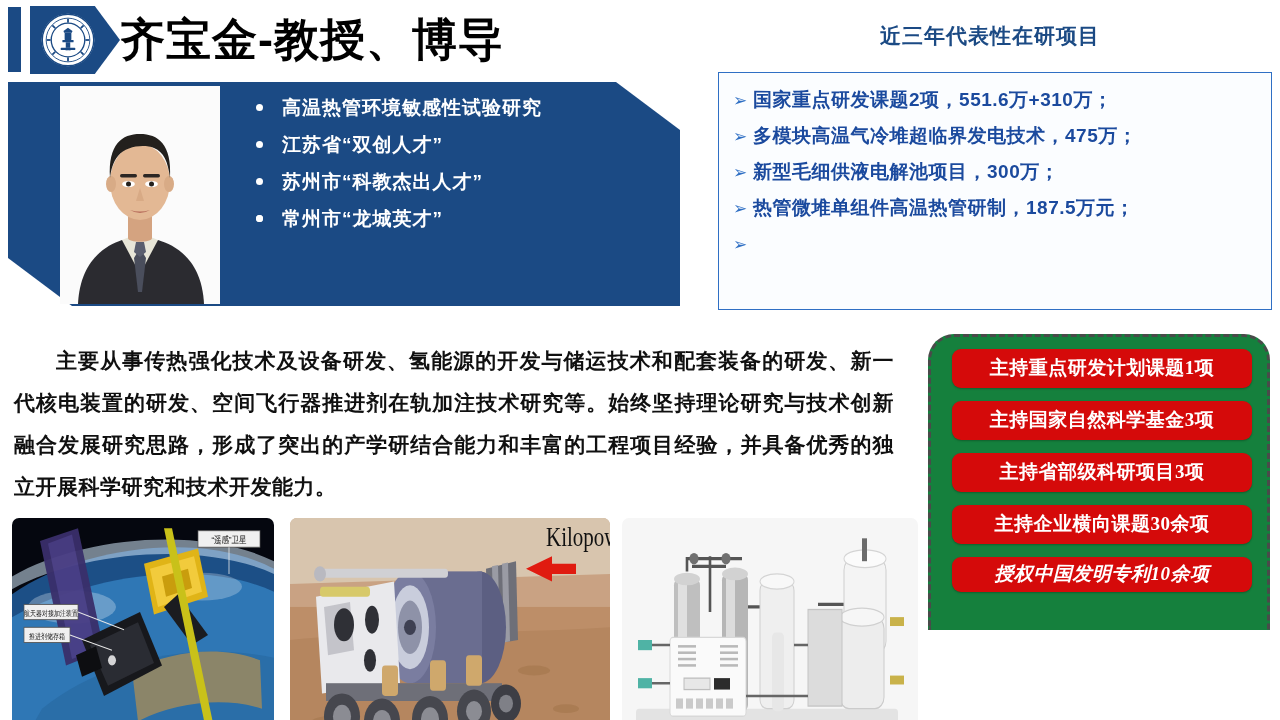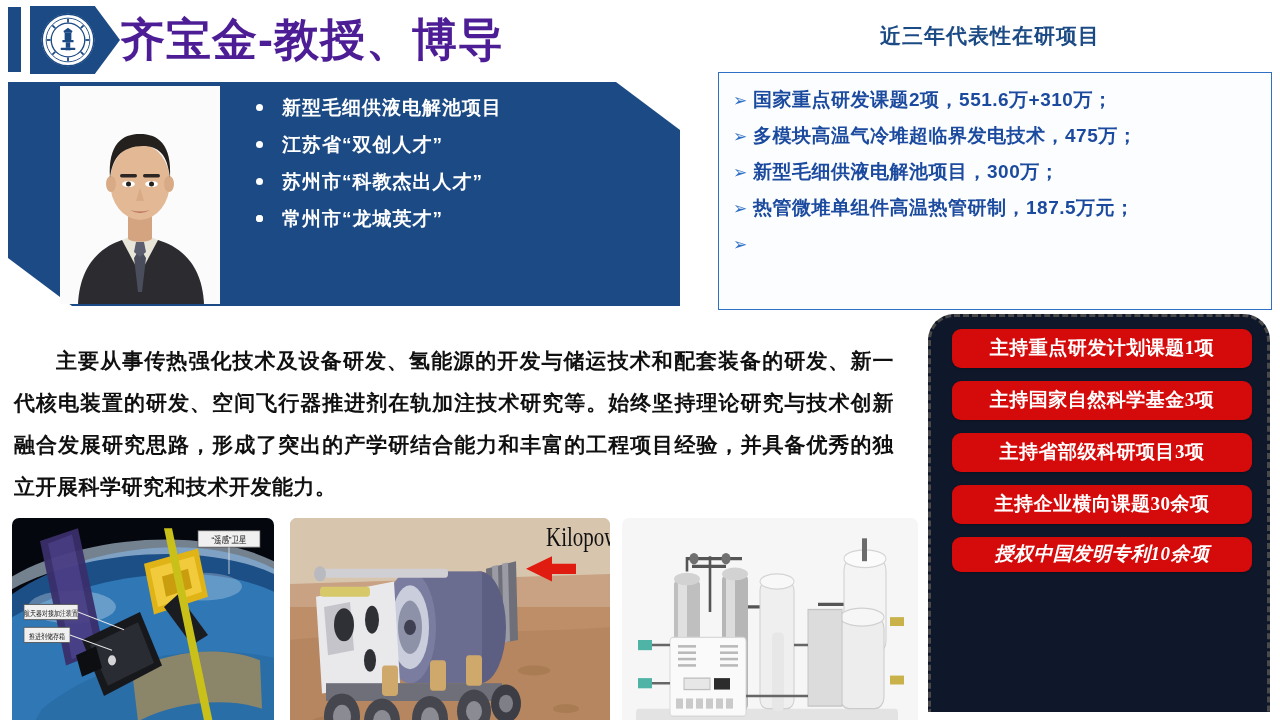--- a/index.html
+++ b/index.html
@@ -15,21 +15,21 @@
   .header{position:absolute;left:0;top:0;width:1280px;height:80px;}
   .logo-bar{position:absolute;left:8px;top:7px;width:13px;height:65px;background:#1b4a84;}
   .logo-shield{
     position:absolute;left:30px;top:6px;width:90px;height:68px;background:#1b4a84;
     -webkit-clip-path:polygon(0 0,72% 0,100% 50%,72% 100%,0 100%);
     clip-path:polygon(0 0,72% 0,100% 50%,72% 100%,0 100%);
   }
   .seal{position:absolute;left:10px;top:6px;width:56px;height:56px;}
   .title-main{
     position:absolute;left:120px;top:8px;
-    font-size:45px;font-weight:bold;color:#4c1d95;
+    font-size:45px;font-weight:bold;color:#000000;
     letter-spacing:1px;line-height:64px;white-space:nowrap;
   }
   .right-heading{
     position:absolute;left:700px;top:22px;width:580px;
     text-align:center;font-size:21px;font-weight:bold;color:#1b4a84;
     letter-spacing:1px;
   }
 
   
   .profile-card{
@@ -82,22 +82,22 @@
   
   .photos{position:absolute;left:12px;top:518px;width:905px;height:192px;}
   .ph{position:absolute;top:0;height:244px;border-radius:7px;overflow:hidden;}
   .ph svg{display:block;width:100%;height:100%;}
   .ph1{left:0;width:262px;}
   .ph2{left:278px;width:320px;}
   .ph3{left:610px;width:296px;}
 
   
   .ach-panel{
-    position:absolute;left:928px;top:314px;width:342px;height:398px;
-    background:#0f172a;border:3px dashed #4a4a4a;
+    position:absolute;left:928px;top:334px;width:342px;height:296px;
+    background:#15803d;border:3px dashed #4a4a4a;
     border-radius:26px 26px 0 0;
     border-bottom:none;
     box-sizing:border-box;
   }
   .ach-list{position:absolute;left:0;top:0;width:342px;padding-top:12px;}
   .ach{
     margin:0 auto 13px auto;width:300px;
     background:#d50a0a;border-radius:9px;
     color:#ffffff;font-size:19px;font-weight:bold;
     text-align:center;padding:7px 0 8px 0;
@@ -175,21 +175,21 @@
       <circle cx="68.5" cy="98" r="2.5" fill="#24201c"></circle>
       <circle cx="91.5" cy="98" r="2.5" fill="#24201c"></circle>
 
       <path d="M80 102 L76 115 L84 115 Z" fill="#d6a782" opacity=".85"></path>
 
       <path d="M70 124 Q80 130 90 124 Q80 127 70 124 Z" fill="#b9705e"></path>
     </svg>
   </div>
 
   <ul class="cred-list">
-    <li><span class="dot"></span><span>新型毛细供液电解池项目</span></li>
+    <li><span class="dot"></span><span>高温热管环境敏感性试验研究</span></li>
     <li><span class="dot"></span><span>江苏省“双创人才”</span></li>
     <li><span class="dot"></span><span>苏州市“科教杰出人才”</span></li>
     <li><span class="dot"></span></li>
     <li><span class="dot"></span><span>常州市“龙城英才”</span></li>
   </ul>
 
   <div class="project-box">
     <ul class="project-list">
       <li><span class="arw">➢</span><span>国家重点研发课题2项，551.6万+310万；</span></li>
       <li><span class="arw">➢</span><span>多模块高温气冷堆超临界发电技术，475万；</span></li>

